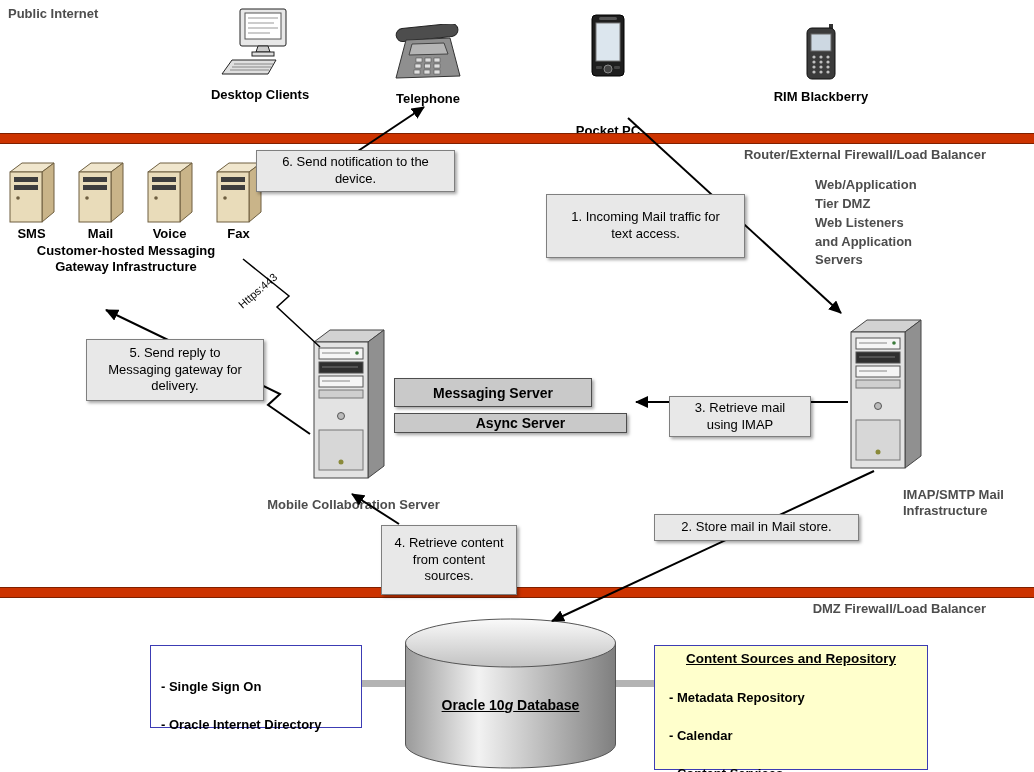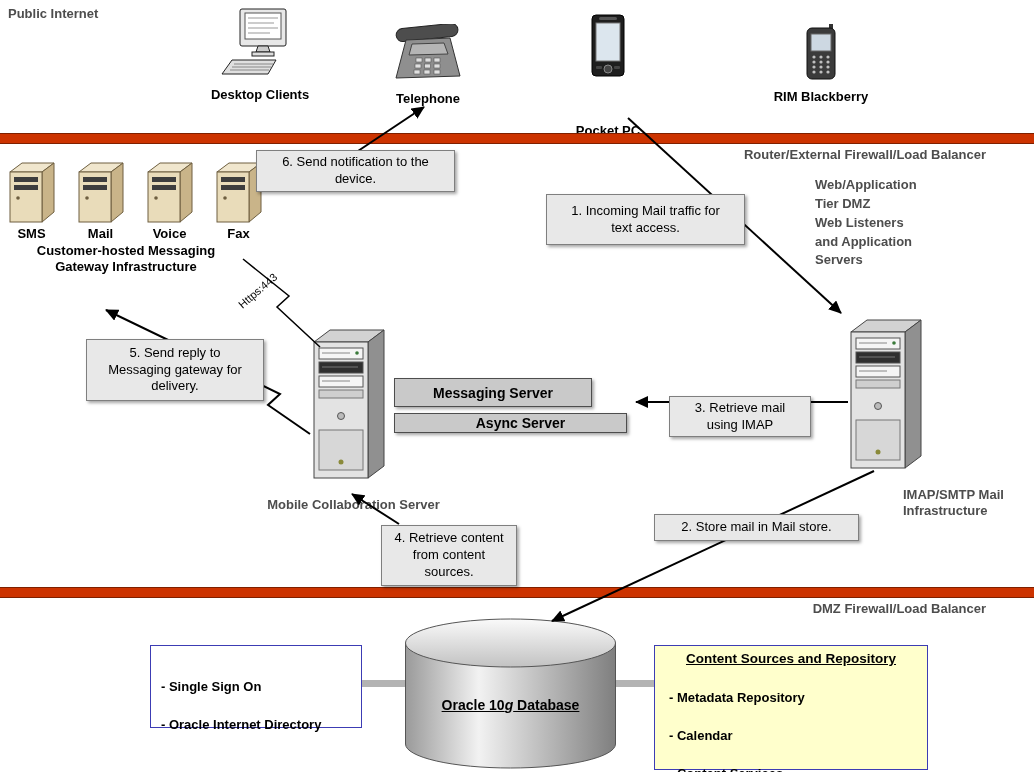--- a/index.html
+++ b/index.html
@@ -180,29 +180,29 @@
         </svg>
       </span>
       <span class="gw-label">Fax</span>
     </div>
   </div>
   <div class="abs bold preline caption13" style="left:0px; top:243px; width:252px; text-align:center; line-height:1.2;">Customer-hosted Messaging
 Gateway Infrastructure</div>
 
   <div class="note" style="left:256px; top:150px; width:199px; height:42px;">6. Send notification to the
 device.</div>
-  <div class="note" style="left:546px; top:194px; width:199px; height:51px;">1. Incoming Mail traffic for
+  <div class="note" style="left:546px; top:194px; width:199px; height:64px;">1. Incoming Mail traffic for
 text access.</div>
   <div class="note" style="left:669px; top:396px; width:142px; height:41px;">3. Retrieve mail
 using IMAP</div>
   <div class="note" style="left:86px; top:339px; width:178px; height:62px;">5. Send reply to
 Messaging gateway for
 delivery.</div>
   <div class="note" style="left:654px; top:514px; width:205px; height:27px;">2. Store mail in Mail store.</div>
-  <div class="note" style="left:381px; top:525px; width:136px; height:61px;text-align:center;">4. Retrieve content
+  <div class="note" style="left:381px; top:525px; width:136px; height:70px;text-align:center;">4. Retrieve content
 from content
 sources.</div>
 
   <div class="abs" style="left:240px; top:300px; font-size:11px; transform:rotate(-41deg); transform-origin:left center; z-index:2;">Https:443</div>
 
   <div class="abs" style="left:310px; top:326px; z-index:1;">
     <svg width="78" height="160" viewBox="0 0 78 160">
       <polygon points="4,16 20,4 74,4 58,16" fill="#d2d2d2" stroke="#444"></polygon>
       <polygon points="58,16 74,4 74,140 58,152" fill="#909090" stroke="#444"></polygon>
       <rect x="4" y="16" width="54" height="136" fill="#e3e3e3" stroke="#444"></rect>

